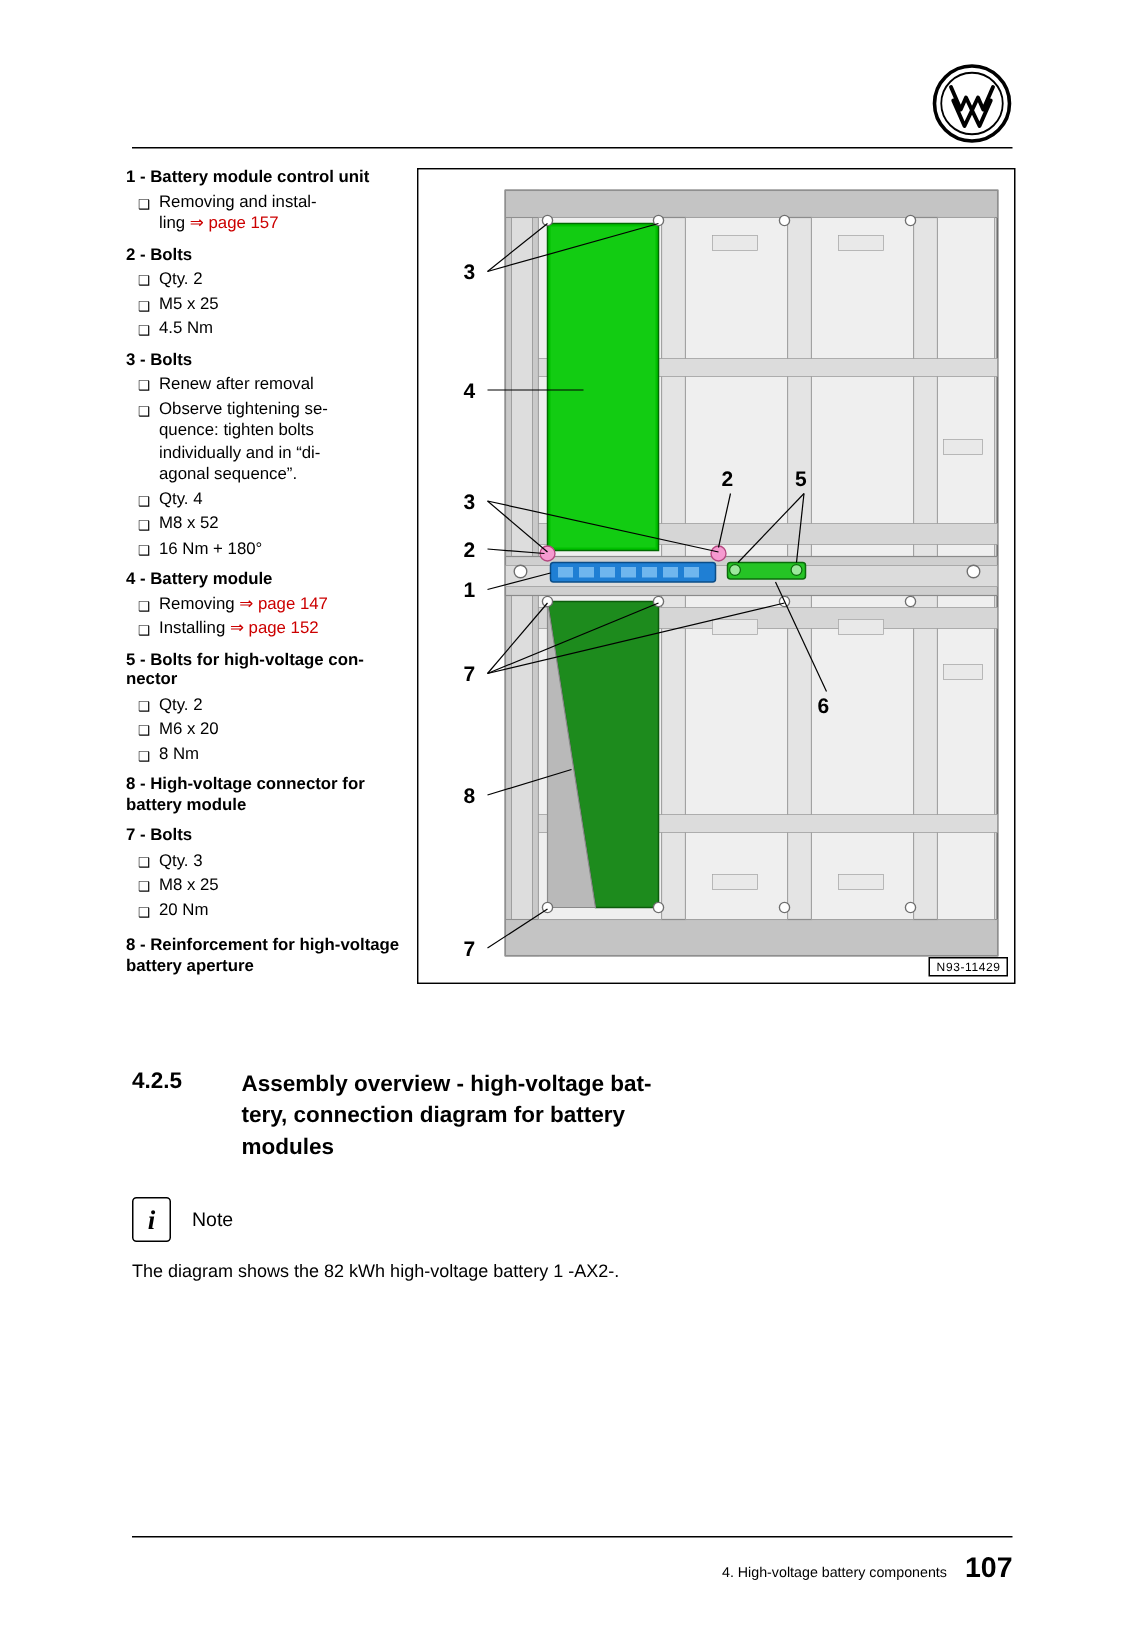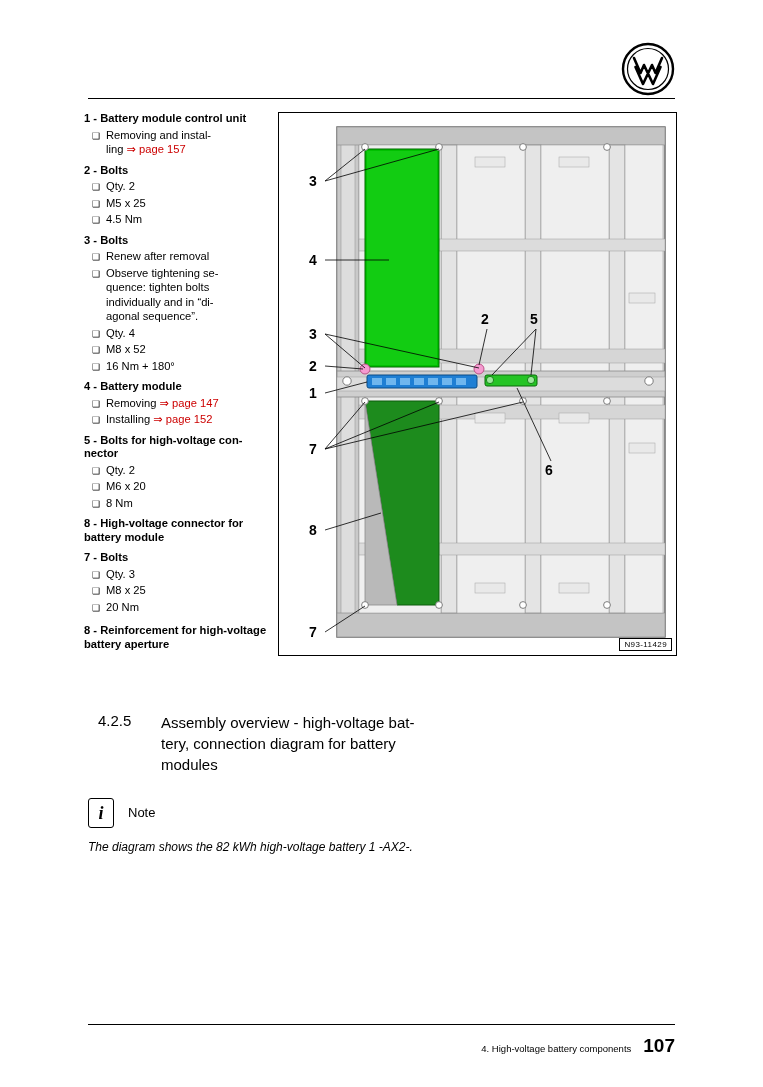--- a/index.html
+++ b/index.html
@@ -110,29 +110,29 @@
 
   
   .section {
     position: absolute;
     left: 88px;
     top: 712px;
     width: 560px;
   }
   .sec-num {
     position: absolute;
-    left: 10px;
+    left: 0;
     top: 0;
     font-size: 15px;
-    font-weight: normal;
+    font-weight: bold;
   }
   .sec-title {
     margin-left: 73px;
     font-size: 15px;
-    font-weight: normal;
+    font-weight: bold;
     line-height: 21px;
     width: 310px;
   }
 
   
   .note-block {
     position: absolute;
     left: 88px;
     top: 798px;
     width: 560px;
@@ -162,21 +162,20 @@
   .note-label {
     margin-left: 40px;
     font-size: 13px;
     line-height: 30px;
   }
   .note-text {
     position: absolute;
     left: 0;
     top: 42px;
     font-size: 12px;
-    font-style: italic;
     white-space: nowrap;
   }
 
   
   .footer {
     position: absolute;
     left: 88px;
     right: 88px;
     bottom: 30px;
   }

